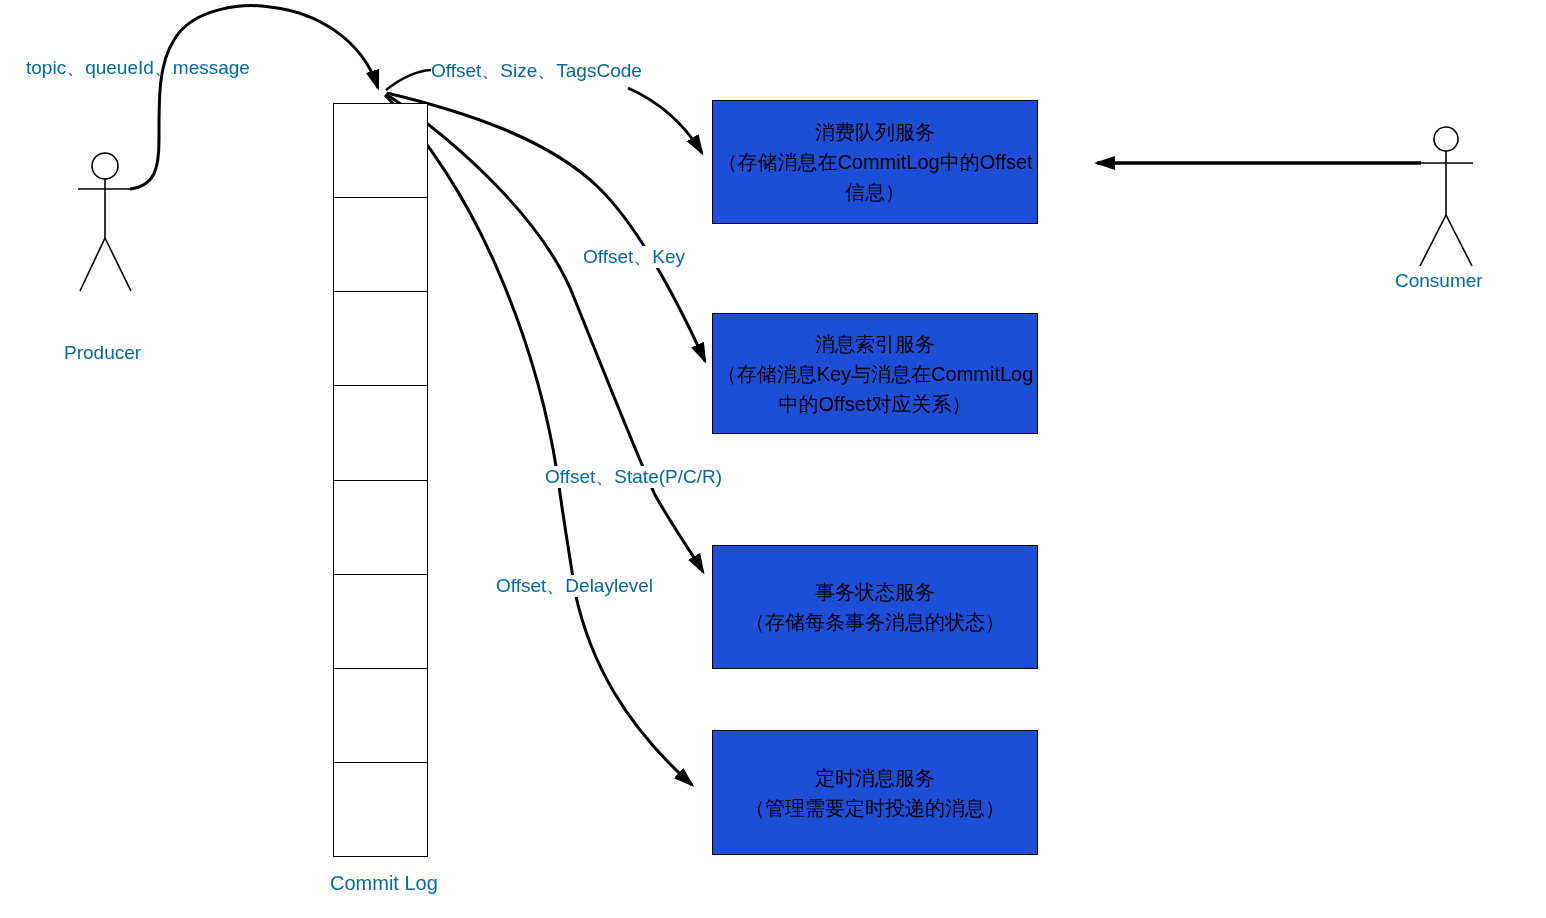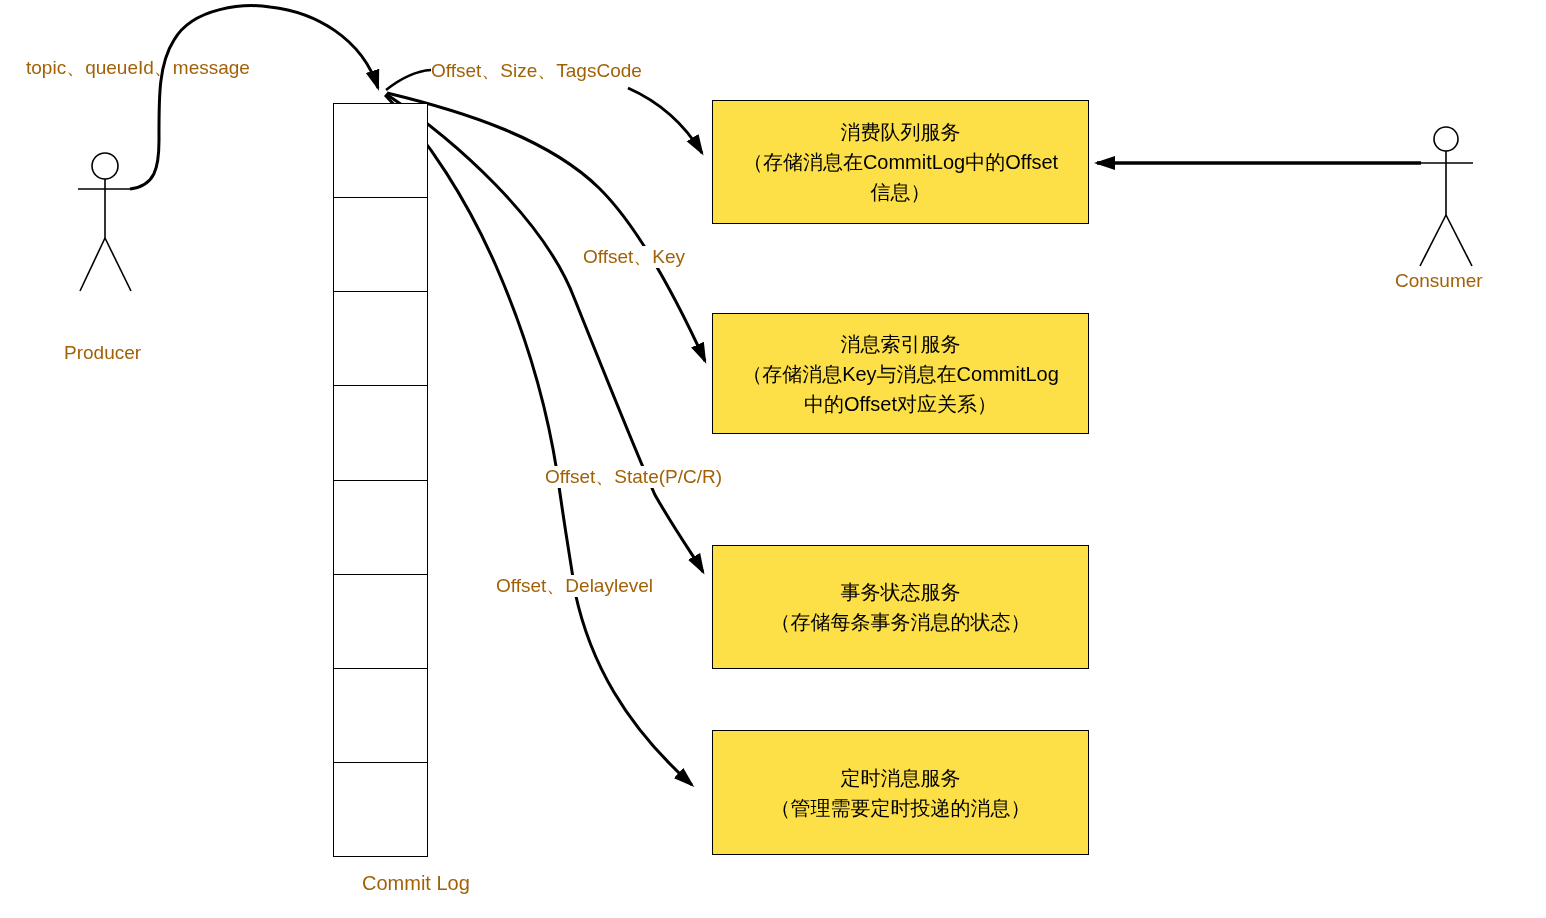--- a/index.html
+++ b/index.html
@@ -4,26 +4,26 @@
 <style>
   html,body { margin:0; padding:0; background:#ffffff; }
   .canvas {
     position:relative; width:1546px; height:918px; background:#ffffff;
     font-family:"Liberation Sans","DejaVu Sans",sans-serif; color:#000;
     overflow:hidden;
   }
   svg.layer { position:absolute; left:0; top:0; width:1546px; height:918px; }
   .lbl {
     position:absolute; font-size:19px; line-height:22px; white-space:nowrap;
-    color:#a16207;
+    color:#0369a1;
   }
   .lbl.masked { background:#ffffff; padding:0 2px;text-align:right; }
   .service-box {
-    position:absolute; left:712px; width:377px; box-sizing:border-box;
-    border:1px solid #000; background:#fde047;
+    position:absolute; left:712px; width:326px; box-sizing:border-box;
+    border:1px solid #000; background:#1d4ed8;
     display:flex; align-items:center; justify-content:center;
   }
   .service-text {
     font-size:20px; line-height:30px; text-align:center; white-space:pre-line;
   }
   .commitlog {
     position:absolute; left:333px; top:103px; width:95px; height:754px;
     box-sizing:border-box; border:1px solid #000; background:#ffffff;
     display:flex; flex-direction:column;
   }
@@ -113,15 +113,15 @@
   <div class="lbl masked" style="left:581px; top:246px;">Offset、Key</div>
 
   <div class="lbl masked" style="left:543px; top:466px;">Offset、State(P/C/R)</div>
 
   <div class="lbl masked" style="left:494px; top:575px;">Offset、Delaylevel</div>
 
   <div class="lbl" style="left:64px; top:316px;margin-top:26px;">Producer</div>
 
   <div class="lbl" style="left:1395px; top:270px;">Consumer</div>
 
-  <div class="lbl" style="left:330px; top:872px; font-size:20px;margin-left:32px;">Commit Log</div>
+  <div class="lbl" style="left:330px; top:872px; font-size:20px;">Commit Log</div>
 
 </div>
 
 </body></html>

